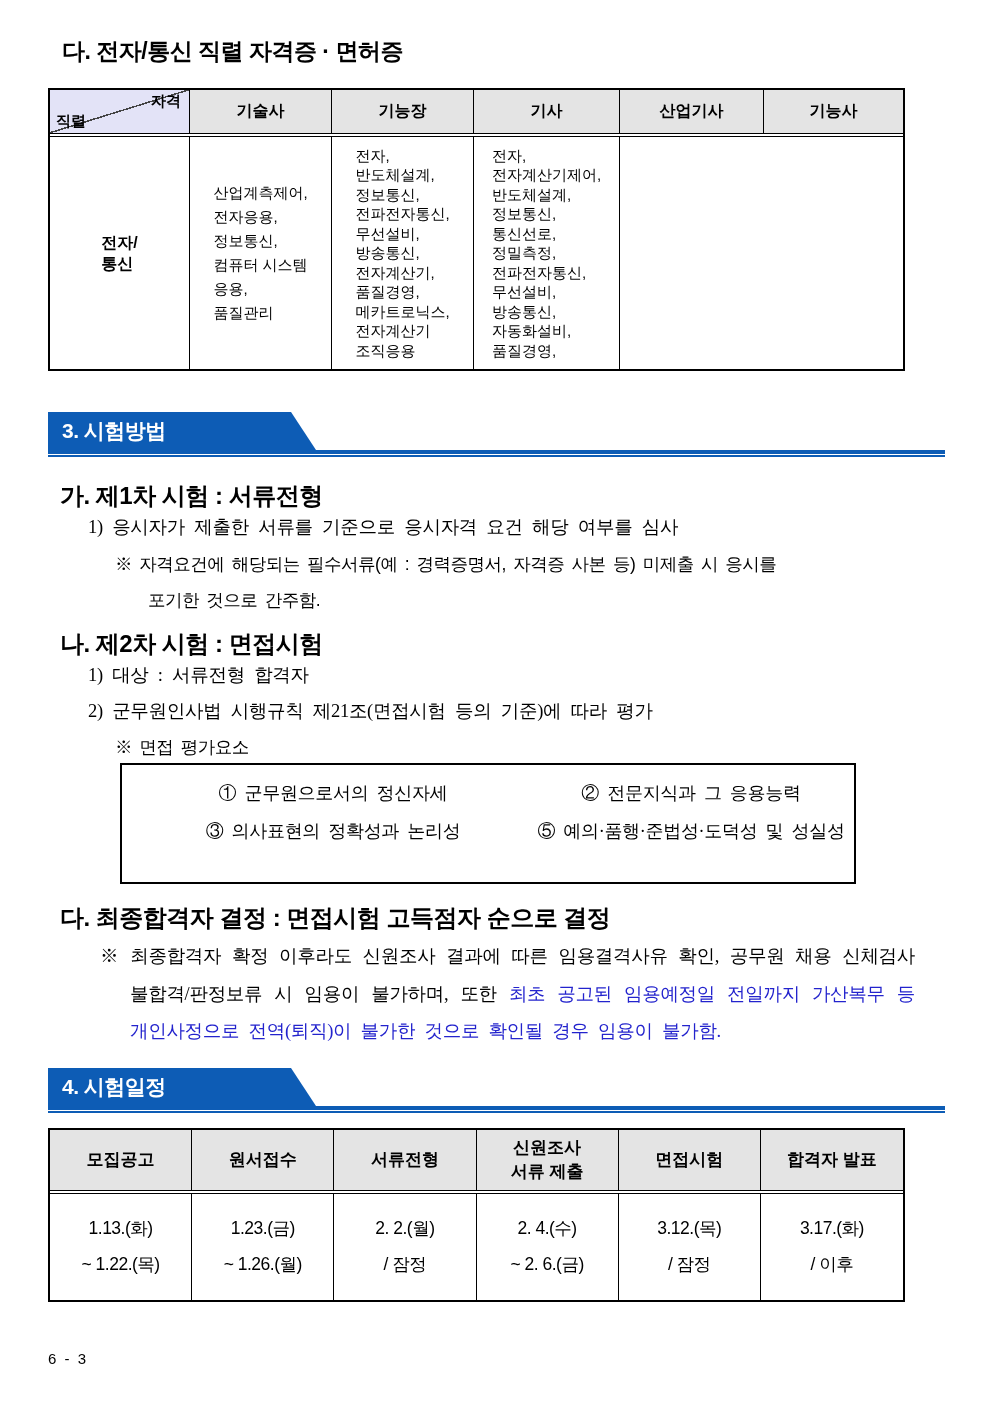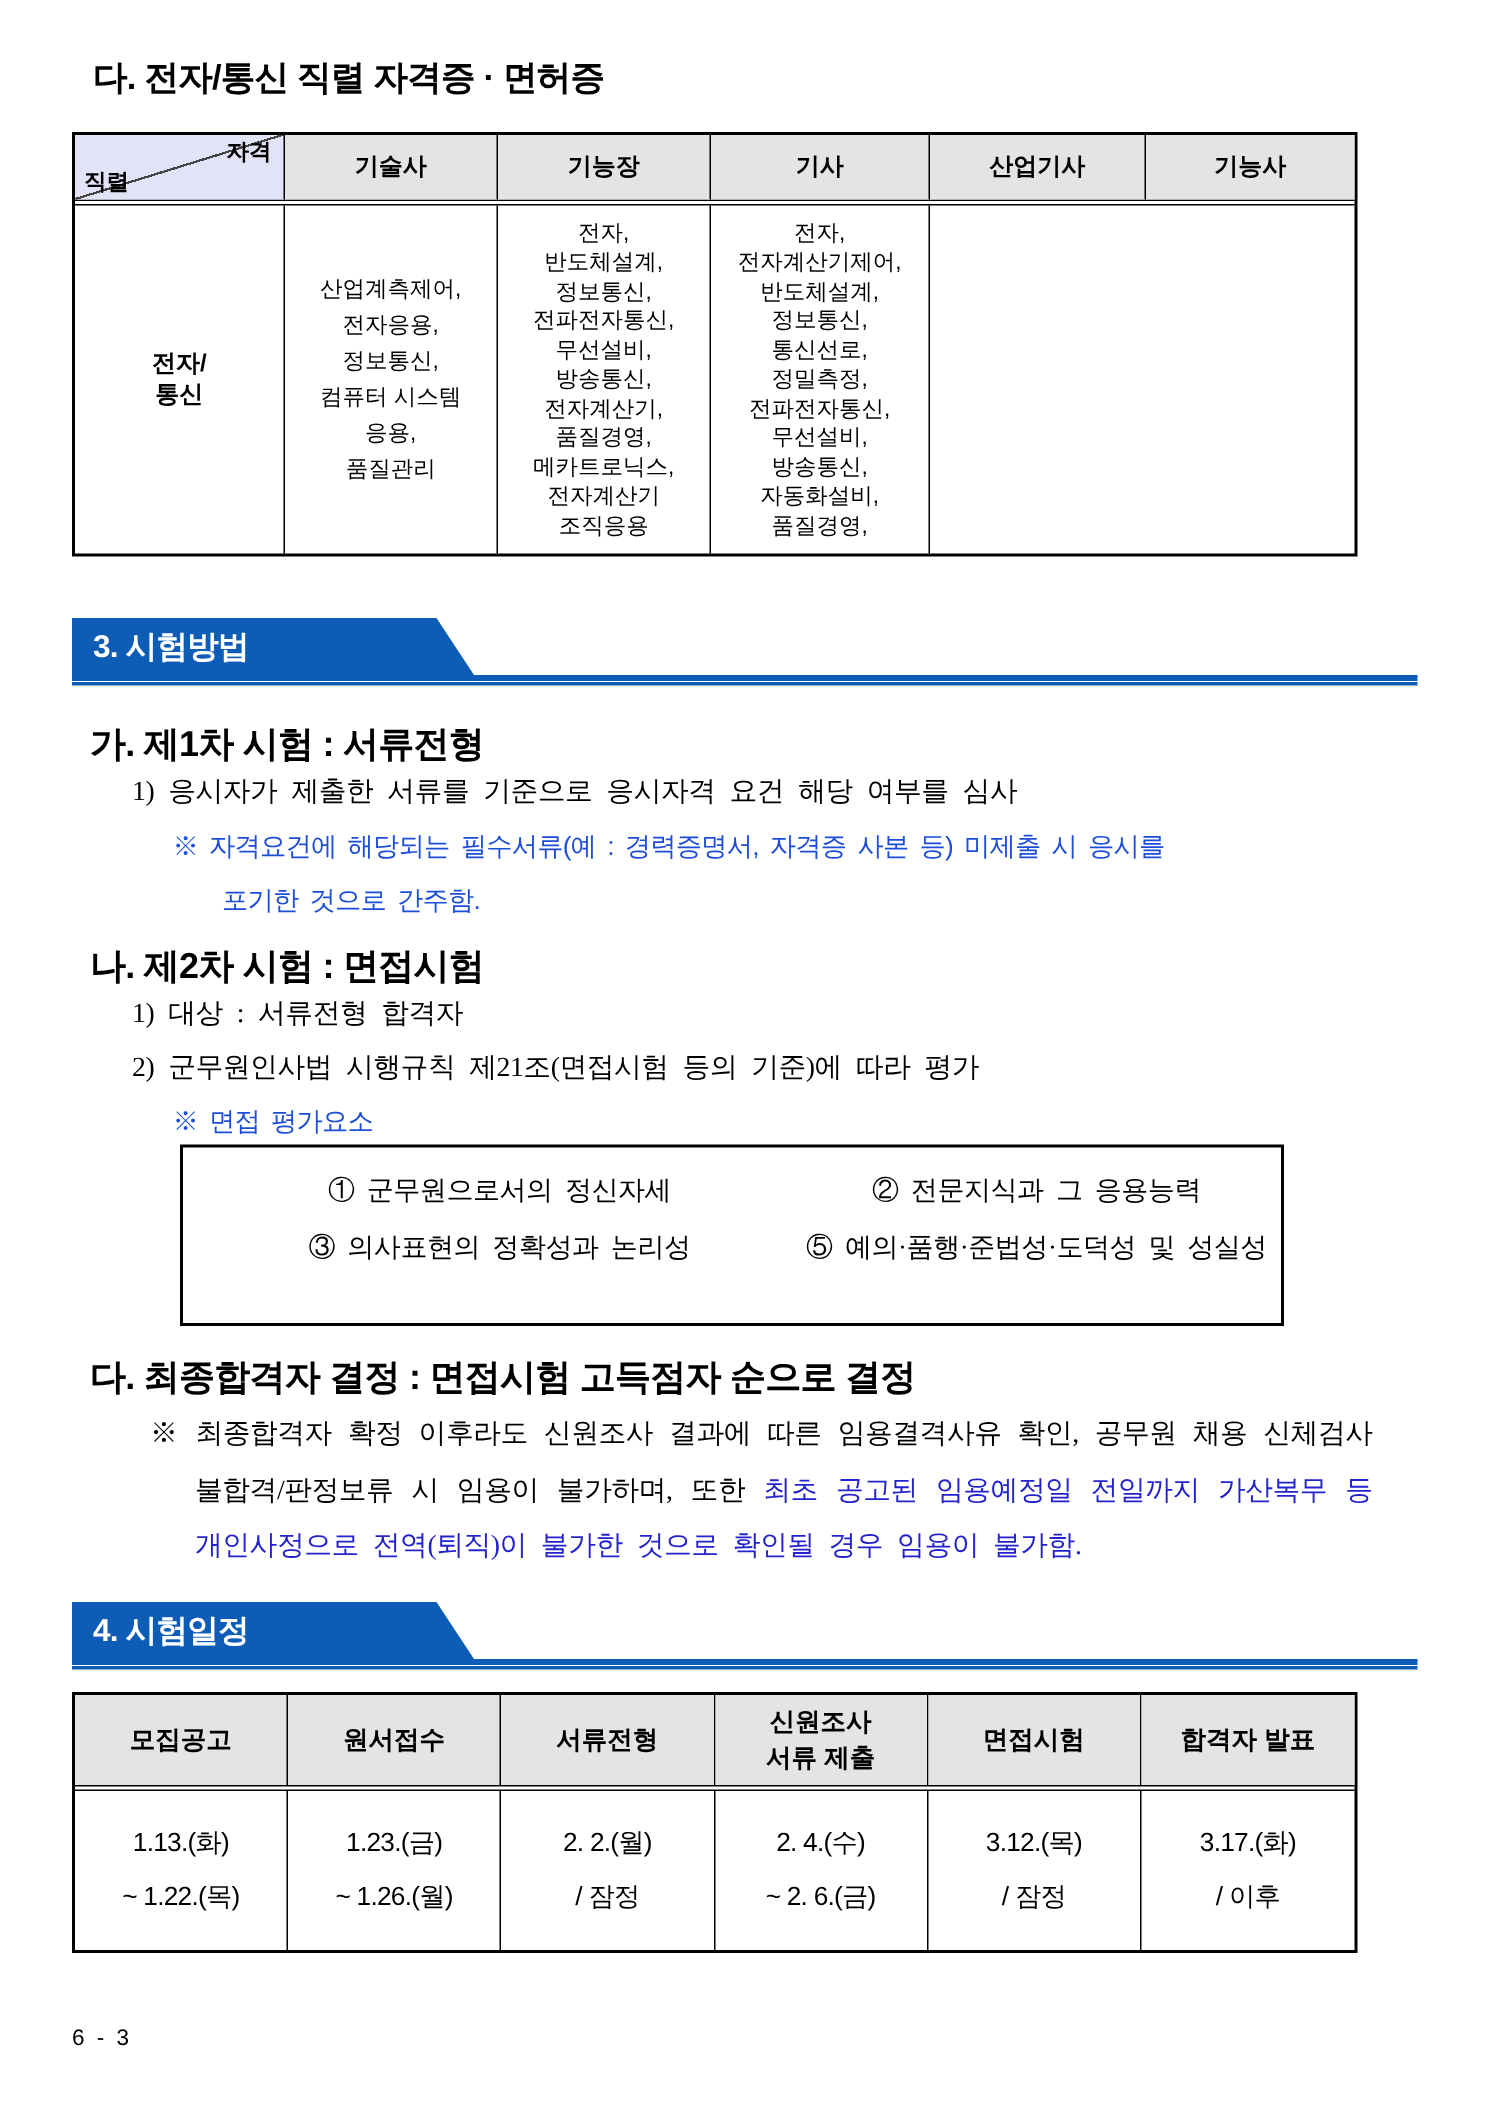--- a/index.html
+++ b/index.html
@@ -51,33 +51,33 @@
     font-size:16px; font-weight:700;
   }
   .corner {
     position:relative; background:#e3e3f7; height:43px;
     background-image:linear-gradient(to bottom right, transparent calc(50% - 1px), #444 calc(50% - 1px), #444 calc(50% + 0.5px), transparent calc(50% + 0.5px));
   }
   .corner .tr { position:absolute; top:2px; right:8px; font-size:15px; font-weight:700; }
   .corner .bl { position:absolute; bottom:2px; left:6px; font-size:15px; font-weight:700; }
   .bcell {
     min-height:232px; display:flex; align-items:center; justify-content:center;
-    text-align:center; font-size:15px; line-height:19.5px; padding:4px 2px;
+    font-size:15px; line-height:19.5px; padding:4px 2px;
   }
   .bcell.label { font-weight:800; font-size:16px; line-height:21px; }
   .bcell.loose { line-height:24px; }
 
   
   .serif-line {
     position:absolute; font-family:"Liberation Serif", serif;
     font-size:18.5px; letter-spacing:-0.3px; word-spacing:5px; white-space:nowrap;
   }
   .green-note {
     position:absolute; font-size:17.5px; letter-spacing:-0.5px; word-spacing:3px;
-    color:#1d4ed8; white-space:nowrap;
+    color:#000000; white-space:nowrap;
   }
 
   
   .eval-box {
     position:absolute; left:120px; top:763px; width:736px; height:121px;
     border:2px solid #000; padding:16px 0 0 16px;
     font-family:"Liberation Serif", serif; font-size:18px;text-align:center;
   }
   .eval-grid { display:grid; grid-template-columns:390px 1fr; row-gap:14px; }
   .eval-grid span { white-space:nowrap; word-spacing:4px; letter-spacing:-0.3px; }

